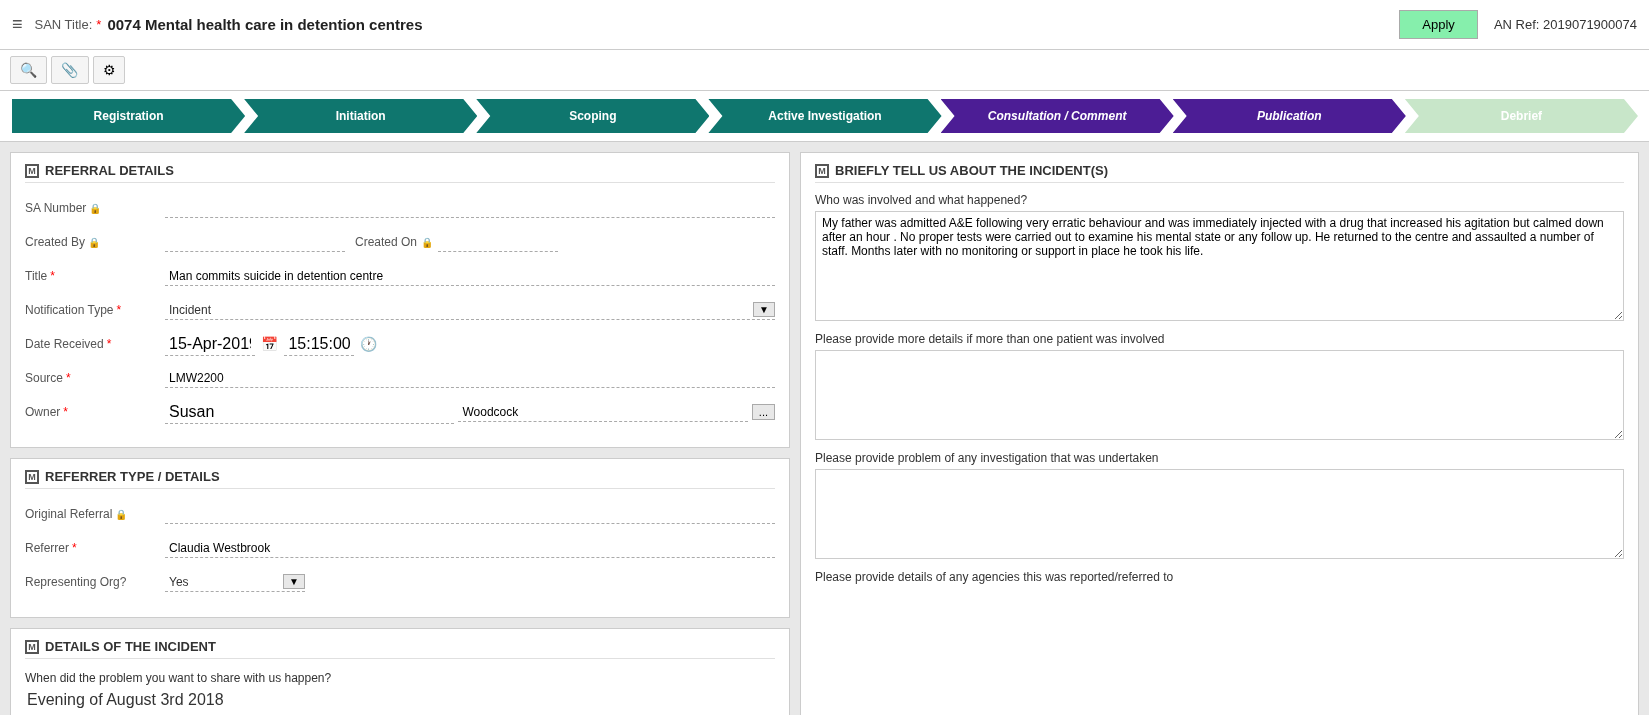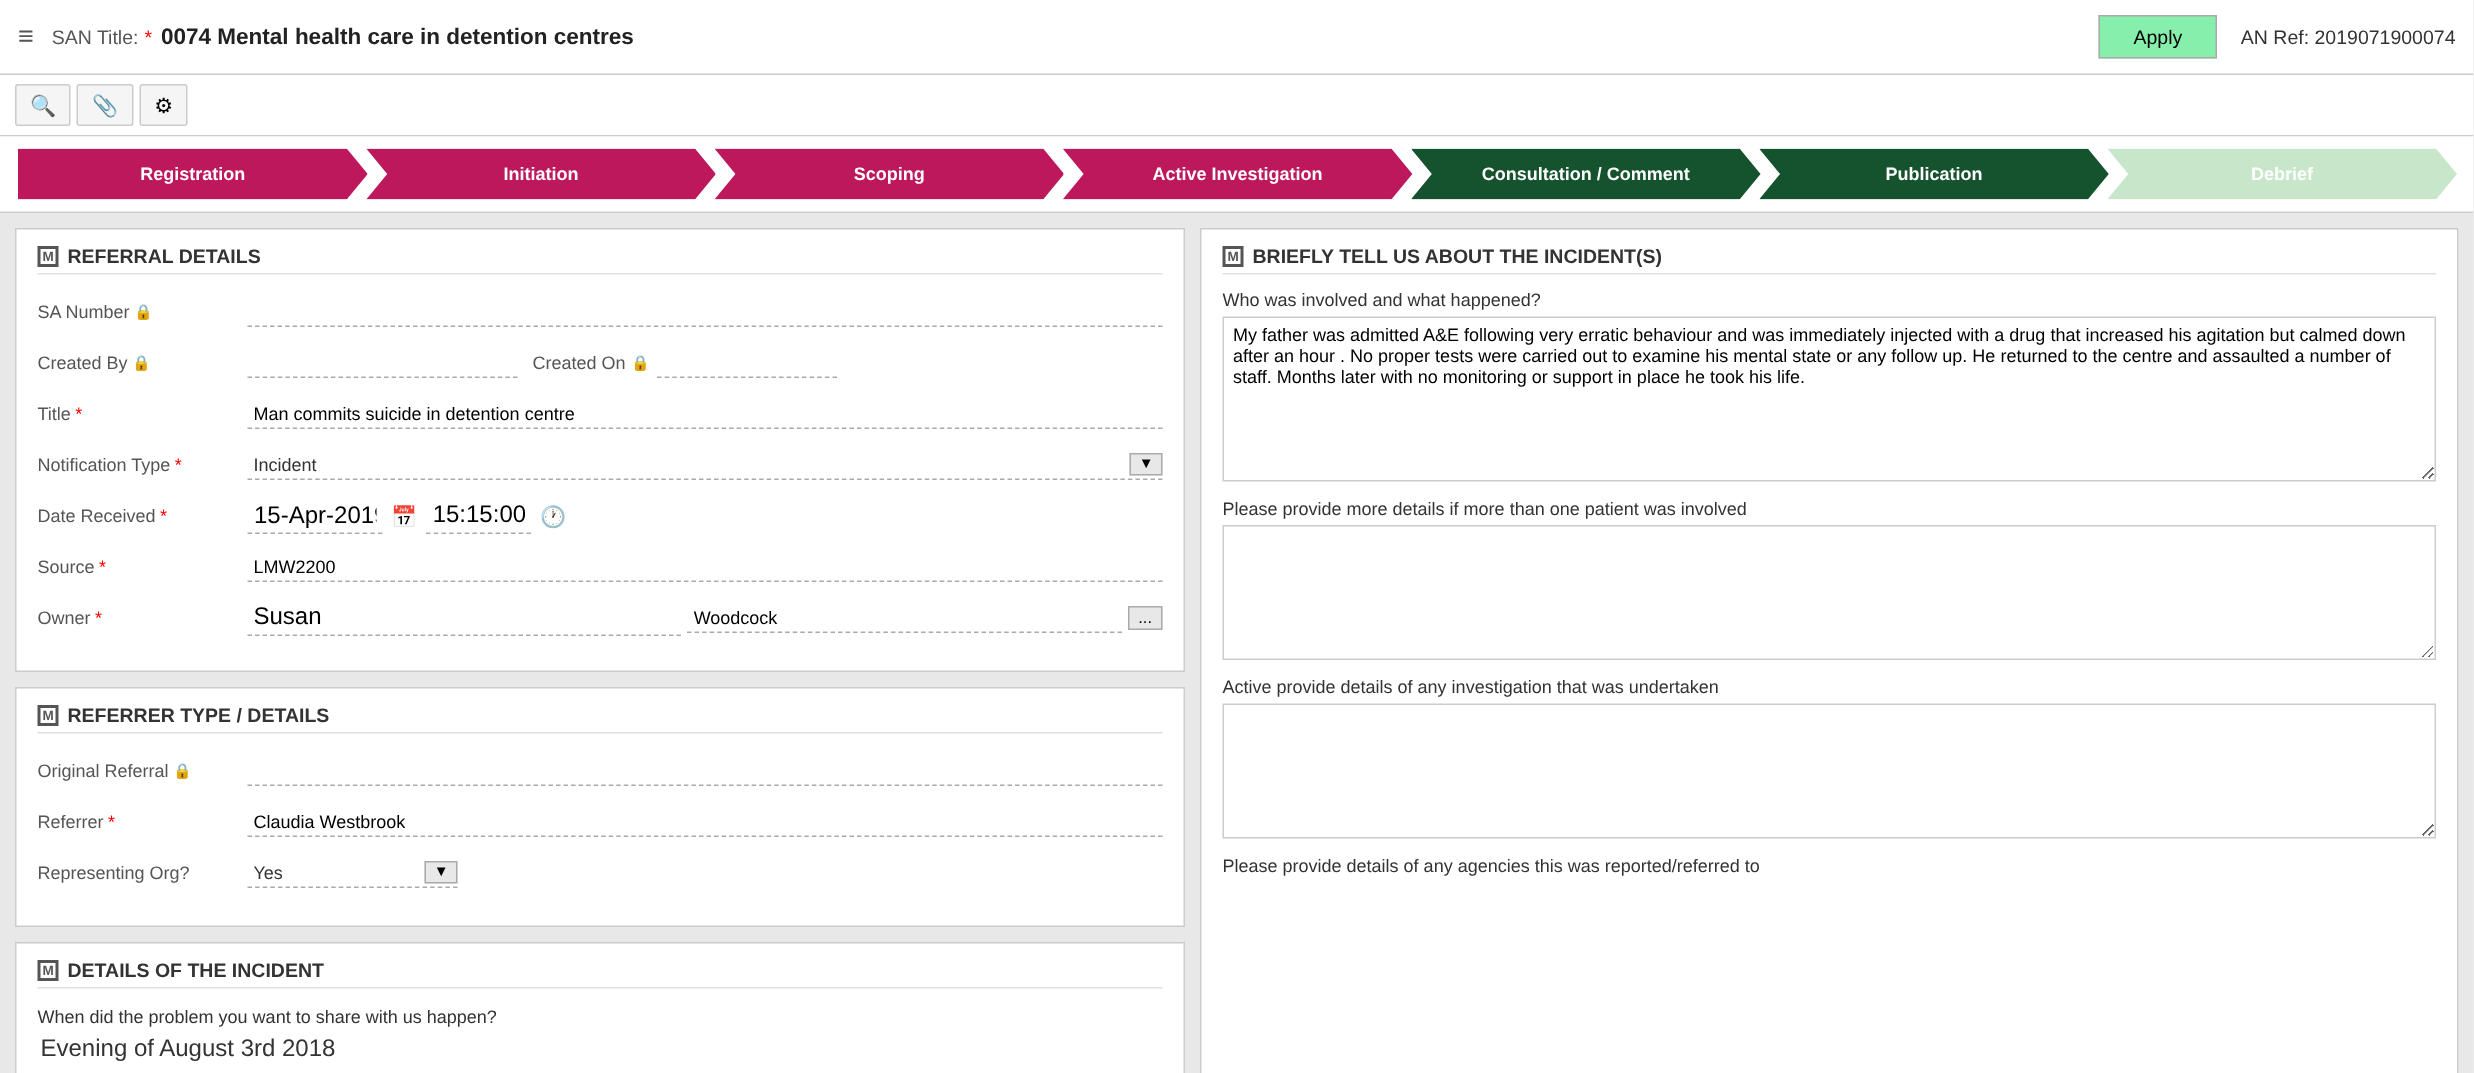--- a/index.html
+++ b/index.html
@@ -84,22 +84,22 @@
       font-weight: bold;
       color: #fff;
       position: relative;
       clip-path: polygon(0 0, calc(100% - 14px) 0, 100% 50%, calc(100% - 14px) 100%, 0 100%, 14px 50%);
       margin-right: -1px;
       text-align: center;
     }
     .progress-step:first-child {
       clip-path: polygon(0 0, calc(100% - 14px) 0, 100% 50%, calc(100% - 14px) 100%, 0 100%);
     }
-    .progress-step.active { background: #be185d; justify-content: center; }
-    .progress-step.light { background: #14532d; }
+    .progress-step.active { background: #0f766e; justify-content: center; }
+    .progress-step.light { background: #4c1d95; font-style: italic; }
     .progress-step.lighter { background: #c8e6c9; }
 
     
     .main-content {
       display: flex;
       padding: 10px;
       gap: 10px;
       background: #e8e8e8;
       min-height: calc(715px - 160px);
     }
@@ -540,20 +540,20 @@
         <span class="m-checkbox">M</span>
         <span>BRIEFLY TELL US ABOUT THE INCIDENT(S)</span>
       </div>
 
       <div class="question-label">Who was involved and what happened?</div>
       <textarea class="answer-textarea" rows="6" style="height: 110px;">My father was admitted A&amp;E following very erratic behaviour and was immediately injected with a drug that increased his agitation but calmed down after an hour . No proper tests were carried out to examine his mental state or any follow up. He returned to the centre and assaulted a number of staff. Months later with no monitoring or support in place he took his life.</textarea>
 
       <div class="question-label">Please provide more details if more than one patient was involved</div>
       <textarea class="answer-textarea" rows="5" style="height: 90px;"></textarea>
 
-      <div class="question-label">Active provide details of any investigation that was undertaken</div>
+      <div class="question-label">Please provide problem of any investigation that was undertaken</div>
       <textarea class="answer-textarea" rows="5" style="height: 90px;"></textarea>
 
       <div class="question-label">Please provide details of any agencies this was reported/referred to</div>
     </div>
   </div>
 
 </div>
 
 </body></html>

